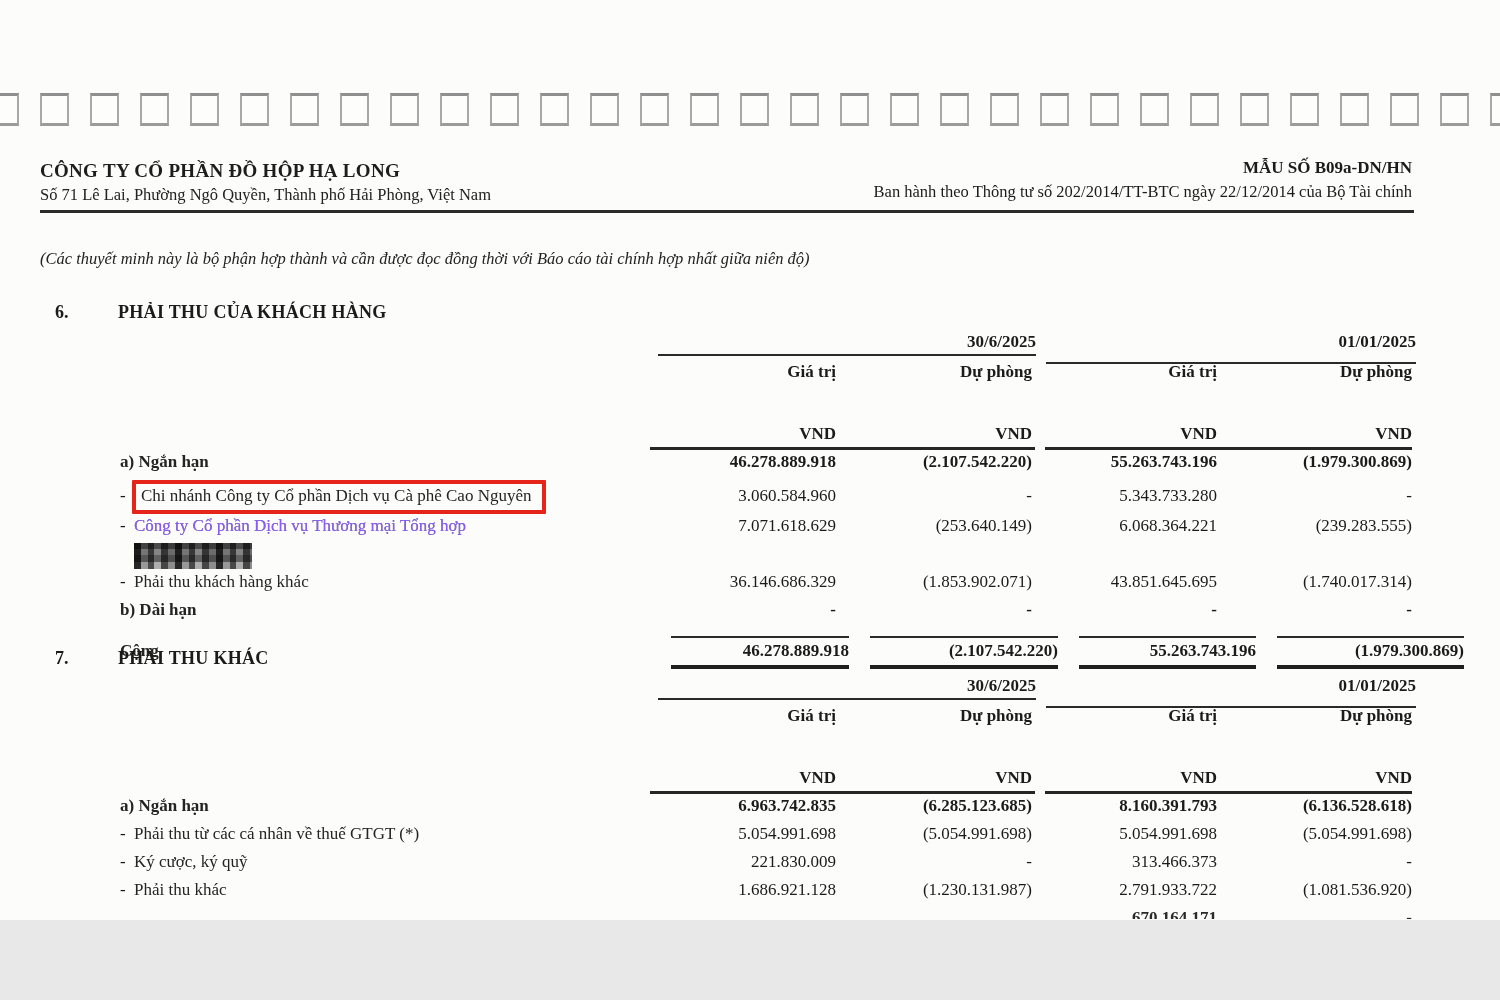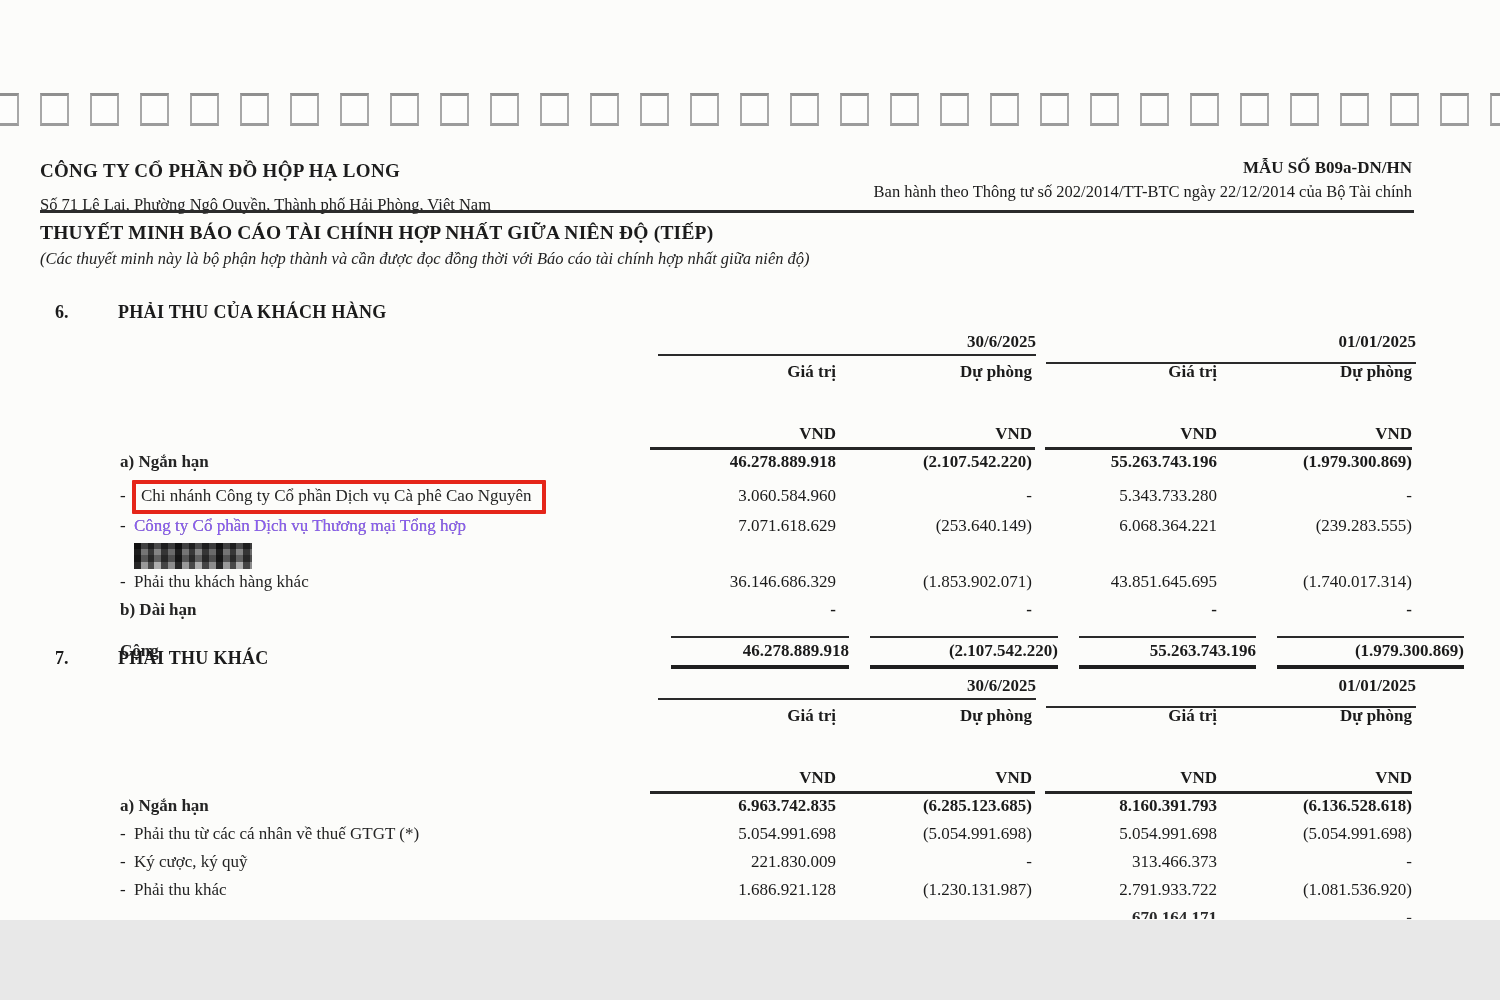--- a/index.html
+++ b/index.html
@@ -12,21 +12,21 @@
   
   .holes{position:absolute;top:93px;left:-10px;right:0;display:flex;}
   .hole{
     width:25px;height:27px;margin-right:21px;flex:0 0 auto;
     border:2px solid #a8a8a8;border-top:3px solid #8f8f8f;border-bottom:3px solid #9b9b9b;
     background:#fdfdfc;
   }
   
   .hdr-left{position:absolute;left:40px;top:160px;}
   .company{font-weight:bold;font-size:19px;letter-spacing:.3px;color:#1d1d1d;}
-  .address{font-size:16.5px;margin-top:13px;color:#222;}
+  .address{font-size:16.5px;margin-top:3px;color:#222;}
   .hdr-right{position:absolute;right:88px;top:158px;text-align:right;}
   .form-no{font-weight:bold;font-size:17px;}
   .form-issued{font-size:16.5px;margin-top:4px;}
   .hdr-rule{position:absolute;left:40px;top:210px;width:1374px;height:3px;background:#2b2b2b;}
   
   .title{position:absolute;left:40px;top:222px;font-weight:bold;font-size:19.5px;letter-spacing:.2px;}
   .subtitle{position:absolute;left:40px;top:249px;font-style:italic;font-size:16.5px;color:#222;}
   
   .sec-head{position:absolute;left:55px;font-weight:bold;font-size:18px;}
   .sec-head .sec-title{position:absolute;left:63px;top:0;white-space:nowrap;letter-spacing:.3px;}
@@ -119,21 +119,20 @@
     <div class="address">Số 71 Lê Lai, Phường Ngô Quyền, Thành phố Hải Phòng, Việt Nam</div>
   </div>
 
   <div class="hdr-right">
     <div class="form-no">MẪU SỐ B09a-DN/HN</div>
     <div class="form-issued">Ban hành theo Thông tư số 202/2014/TT-BTC ngày 22/12/2014 của Bộ Tài chính</div>
   </div>
 
   <div class="hdr-rule"></div>
 
-  <div class="title">THUYẾT MINH BÁO CÁO TÀI CHÍNH HỢP NHẤT GIỮA NIÊN ĐỘ (TIẾP)</div>
   <div class="subtitle">(Các thuyết minh này là bộ phận hợp thành và cần được đọc đồng thời với Báo cáo tài chính hợp nhất giữa niên độ)</div>
 
   <div class="sec-head" style="top:302px;">
     <span>6.</span>
     <span class="sec-title">PHẢI THU CỦA KHÁCH HÀNG</span>
   </div>
   <div class="ntable" id="table-0" style="top:332px;">
       <div class="trow date-row">
         <div class="tlabel"></div>
         <div class="tc date-cell-a">30/6/2025</div>

